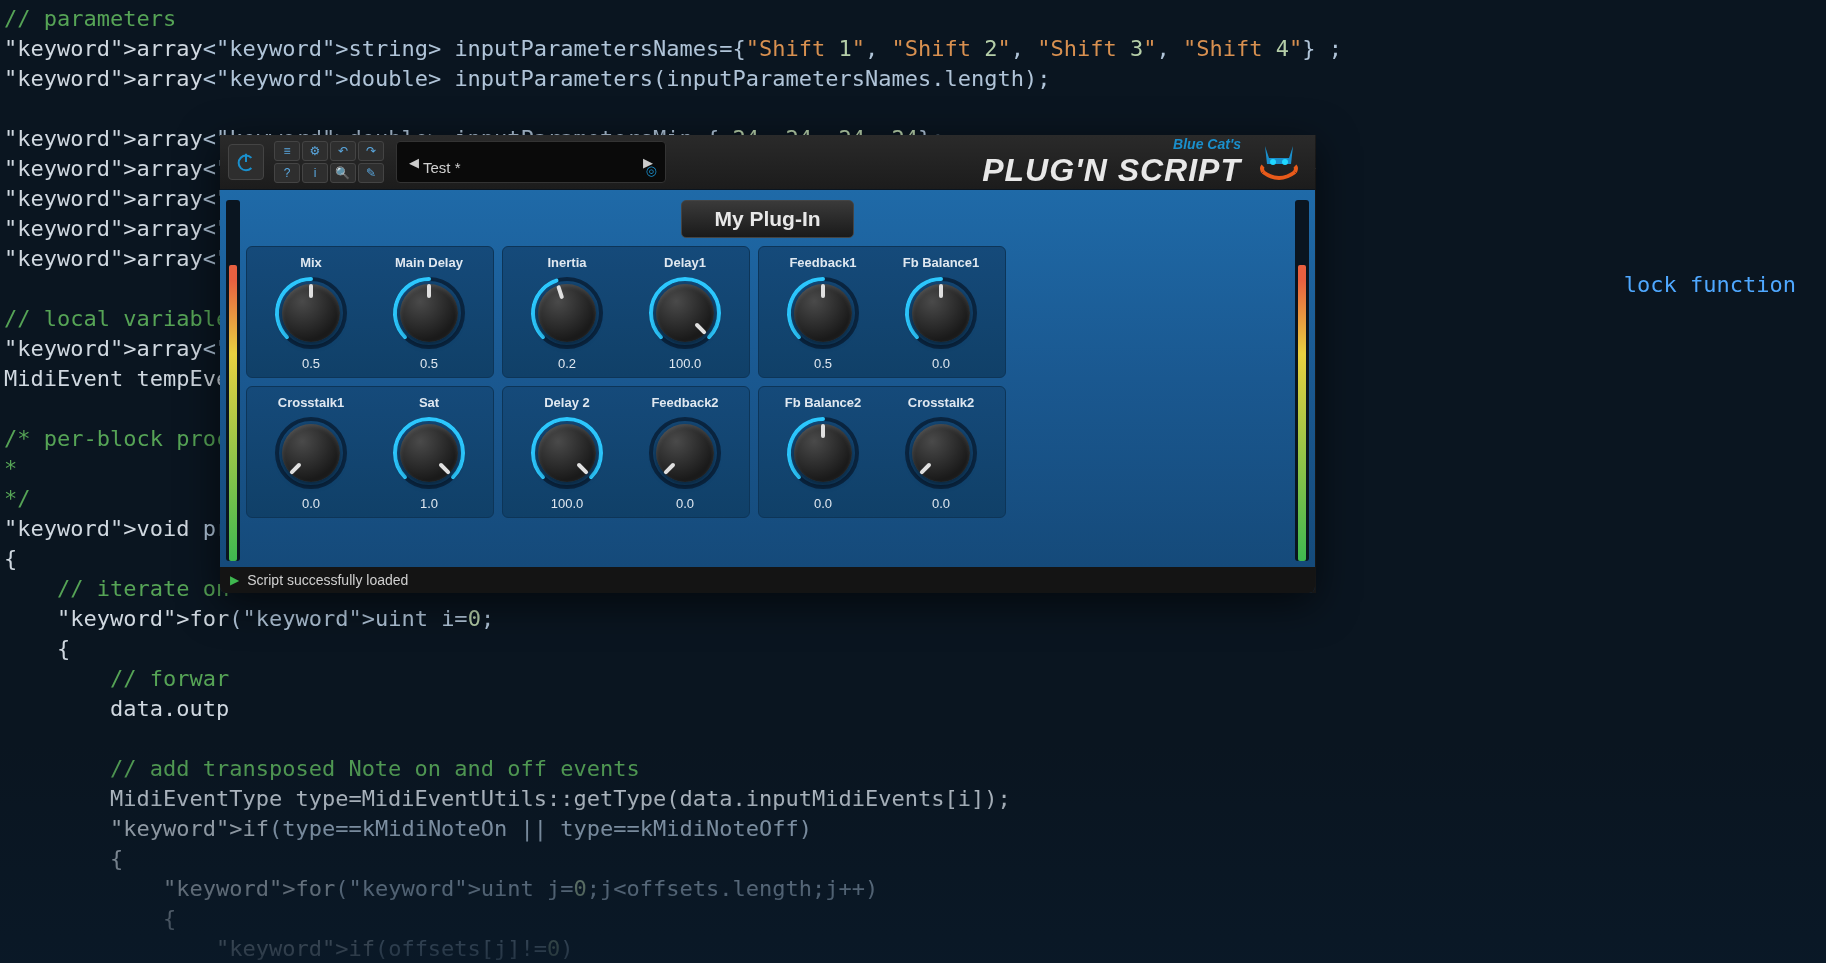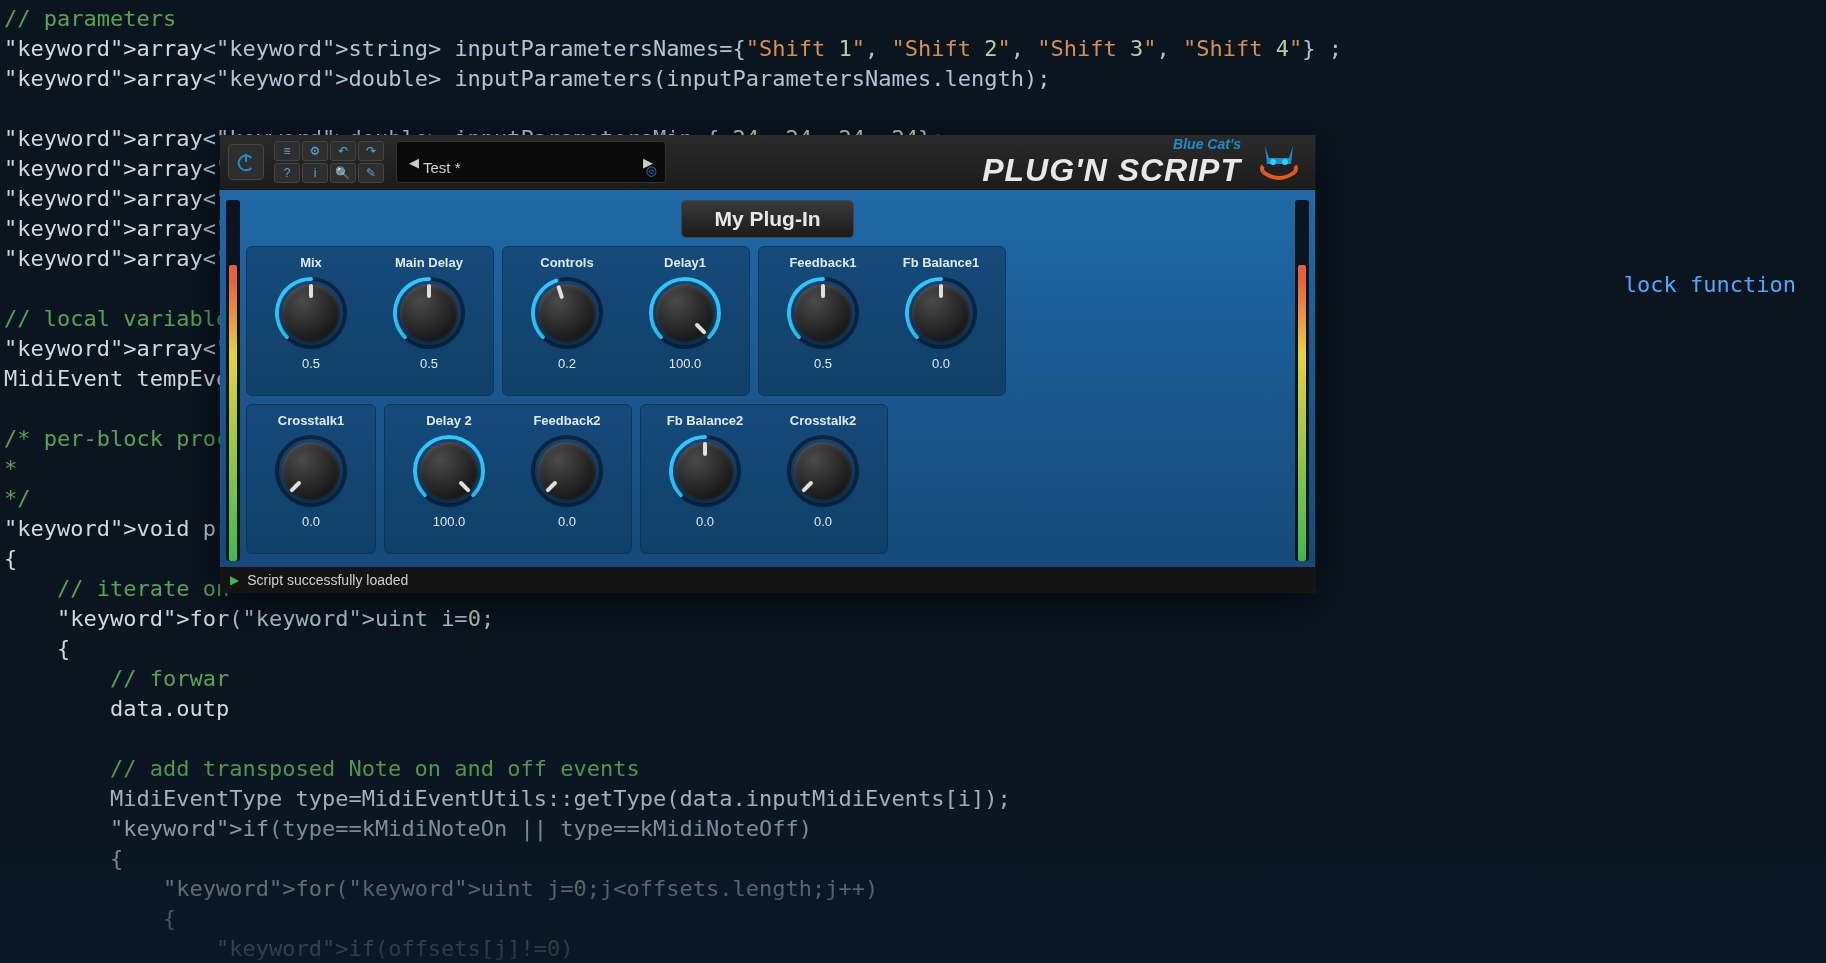--- a/index.html
+++ b/index.html
@@ -153,21 +153,21 @@
   gap: 8px;
 }
 .knob-row {
   display: flex;
   gap: 8px;
 }
 .knob-group {
   background: linear-gradient(to bottom, #154a7a, #104068);
   border: 1px solid #0d3558;
   border-radius: 6px;
-  padding: 8px 10px 24px 10px;
+  padding: 8px 10px 6px 10px;
   display: flex;
   gap: 10px;
 }
 .knob-control {
   display: flex;
   flex-direction: column;
   align-items: center;
   width: 108px;
 }
 .knob-label { color: #e0e8f0; font-size: 13px; font-weight: 600; margin-bottom: 4px; }
@@ -458,21 +458,21 @@
         <path d="M14.958369439657378 63.04163056034261 A34 34 0 0 1 39 5" fill="none" stroke="#2cc8ff" stroke-width="4" stroke-linecap="round"></path>
       </svg>
       <div class="knob-body"></div>
       <div class="knob-indicator" style="transform:rotate(0deg)"></div>
     </div>
     <div class="knob-value">0.5</div>
   </div>
             </div>
             <div class="knob-group">
   <div class="knob-control">
-    <div class="knob-label">Controls</div>
+    <div class="knob-label">Inertia</div>
     <div class="knob">
       <svg class="knob-ring" viewBox="0 0 78 78">
         <circle cx="39" cy="39" r="34" fill="none" stroke="#0a2540" stroke-width="4"></circle>
         <path d="M14.958369439657378 63.04163056034261 A34 34 0 0 1 28.49342219125179 6.664078445964776" fill="none" stroke="#2cc8ff" stroke-width="4" stroke-linecap="round"></path>
       </svg>
       <div class="knob-body"></div>
       <div class="knob-indicator" style="transform:rotate(-18deg)"></div>
     </div>
     <div class="knob-value">0.2</div>
   </div>
@@ -523,20 +523,32 @@
     <div class="knob">
       <svg class="knob-ring" viewBox="0 0 78 78">
         <circle cx="39" cy="39" r="34" fill="none" stroke="#0a2540" stroke-width="4"></circle>
 
       </svg>
       <div class="knob-body"></div>
       <div class="knob-indicator" style="transform:rotate(-135deg)"></div>
     </div>
     <div class="knob-value">0.0</div>
   </div>
+  <div class="knob-control">
+    <div class="knob-label">Sat</div>
+    <div class="knob">
+      <svg class="knob-ring" viewBox="0 0 78 78">
+        <circle cx="39" cy="39" r="34" fill="none" stroke="#0a2540" stroke-width="4"></circle>
+        <path d="M14.958369439657378 63.04163056034261 A34 34 0 1 1 63.04163056034262 63.04163056034261" fill="none" stroke="#2cc8ff" stroke-width="4" stroke-linecap="round"></path>
+      </svg>
+      <div class="knob-body"></div>
+      <div class="knob-indicator" style="transform:rotate(135deg)"></div>
+    </div>
+    <div class="knob-value">1.0</div>
+  </div>
             </div>
             <div class="knob-group">
   <div class="knob-control">
     <div class="knob-label">Delay 2</div>
     <div class="knob">
       <svg class="knob-ring" viewBox="0 0 78 78">
         <circle cx="39" cy="39" r="34" fill="none" stroke="#0a2540" stroke-width="4"></circle>
         <path d="M14.958369439657378 63.04163056034261 A34 34 0 1 1 63.04163056034262 63.04163056034261" fill="none" stroke="#2cc8ff" stroke-width="4" stroke-linecap="round"></path>
       </svg>
       <div class="knob-body"></div>

